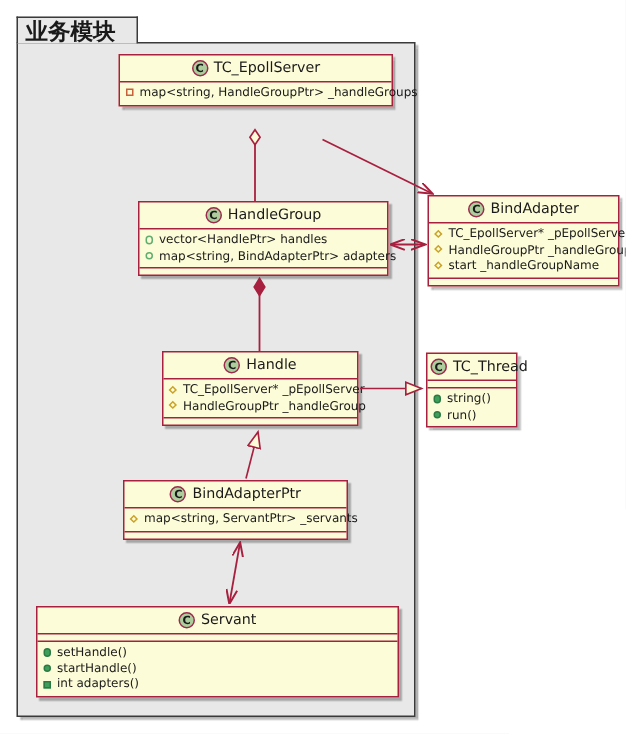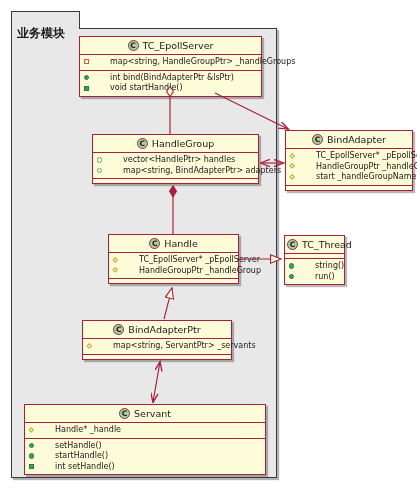--- a/index.html
+++ b/index.html
@@ -30,23 +30,23 @@
     box-sizing: border-box;
   }
   .package-tab {
     position: absolute;
     left: 11px; top: 11px;
     height: 18px;
     background: #e8e8e8;
     border: 1px solid #3a3a3a;
     border-bottom: none;
     box-sizing: border-box;
-    padding: 13px 14px 0 5px;
+    padding: 1px 14px 0 5px;
     font-family: "DejaVu Sans", "Liberation Sans", sans-serif;
-    font-size: 12px;
+    font-size: 15px;
     font-weight: bold;
     color: #1a1a1a;
     line-height: 16px;
     white-space: nowrap;
     z-index: 6;
   }
   .package-tab .tab-corner {
     position: absolute;
     right: -1px; top: -1px;
     width: 11px; height: 19px;
@@ -100,21 +100,21 @@
   }
   .compartment {
     padding: 2px 3px 2px 3px;
     border-bottom: 1px solid #a8203f;
   }
   .compartment:last-child { border-bottom: none; }
   .compartment.empty { height: 4px; padding: 0; }
   .row {
     display: flex;
     align-items: center;
-    gap: 20px;
+    gap: 3px;
     font-size: 8px;
     color: #1a1a1a;
     line-height: 10.5px;
     white-space: nowrap;
     text-align: right;
   }
   
   .mk { flex: 0 0 auto; width: 7px; height: 7px; position: relative; }
   .mk-priv-sq:before {
     content: ""; position: absolute; left: 0.5px; top: 0.5px;
@@ -167,30 +167,20 @@
     <div class="cls-title">
       <span class="cbadge">C</span>
       <span>TC_EpollServer</span>
     </div>
     <div class="compartment">
       <div class="row">
         <span class="mk mk-priv-sq"></span>
         <span>map&lt;string, HandleGroupPtr&gt; _handleGroups</span>
       </div>
     </div>
-    <div class="compartment">
-      <div class="row">
-        <span class="mk mk-pub-circ"></span>
-        <span>int bind(BindAdapterPtr &amp;lsPtr)</span>
-      </div>
-      <div class="row">
-        <span class="mk mk-pub-sq"></span>
-        <span>void startHandle()</span>
-      </div>
-    </div>
   </div>
 
   <div class="cls" style="left:92px; top:134px; width:167px;">
     <div class="cls-title">
       <span class="cbadge">C</span>
       <span>HandleGroup</span>
     </div>
     <div class="compartment">
       <div class="row">
         <span class="mk mk-pkg-circ"></span>
@@ -275,37 +265,33 @@
     </div>
     <div class="compartment empty"></div>
   </div>
 
   <div class="cls" style="left:24px; top:404px; width:242px;">
     <div class="cls-title">
       <span class="cbadge">C</span>
       <span>Servant</span>
     </div>
     <div class="compartment">
-      <div class="row">
-        <span class="mk mk-prot-dia"></span>
-        <span>Handle* _handle</span>
-      </div>
     </div>
     <div class="compartment">
       <div class="row">
         <span class="mk mk-pub-circ"></span>
         <span>setHandle()</span>
       </div>
       <div class="row">
         <span class="mk mk-pub-circ"></span>
         <span>startHandle()</span>
       </div>
       <div class="row">
         <span class="mk mk-pub-sq"></span>
-        <span>int setHandle()</span>
+        <span>int adapters()</span>
       </div>
     </div>
   </div>
 
   <svg id="edges" viewBox="0 0 417 489">
     <defs>
       <marker id="arrowOpen" markerWidth="9" markerHeight="9" refX="7.6" refY="3" orient="auto">
         <path d="M0,0 L8,3 L0,6" fill="none" stroke="#a8203f" stroke-width="1.1"></path>
       </marker>
       <marker id="arrowOpenBack" markerWidth="9" markerHeight="9" refX="0.6" refY="3" orient="auto">

